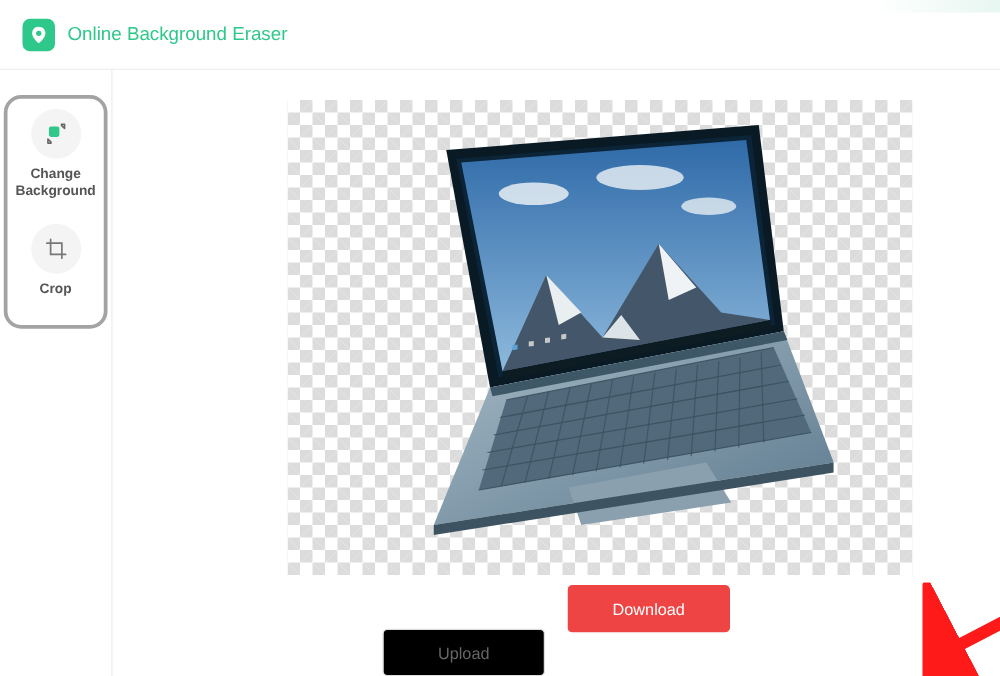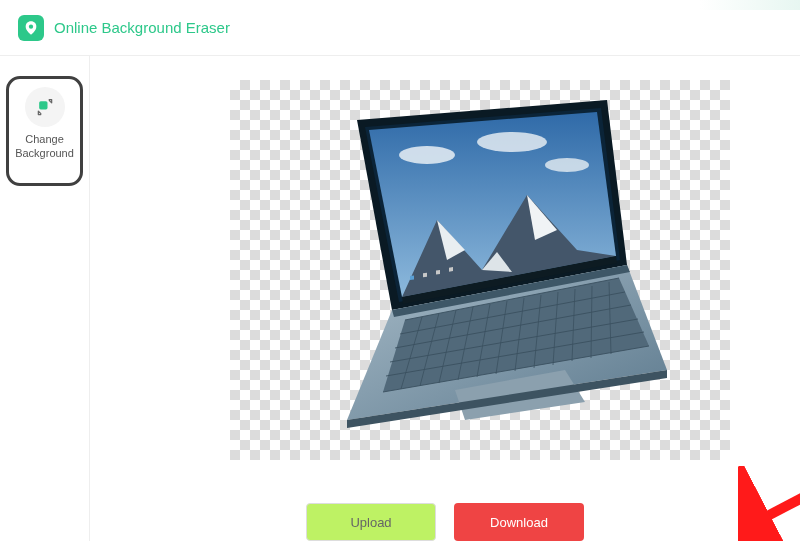--- a/index.html
+++ b/index.html
@@ -29,26 +29,27 @@
   }
   .sidebar {
     width: 90px;
     border-right: 1px solid #eee;
     display:flex;
     flex-direction:column;
     align-items:center;
     padding-top: 20px;
   }
   .tools-box {
-    border: 3px solid #404040;
+    border: 3px solid #a3a3a3;
     border-radius: 14px;
     padding: 8px 6px 18px 6px;
     display:flex;
     flex-direction:column;
     align-items:center;
+    font-weight:bold;
   }
   .tool {
     display:flex;
     flex-direction:column;
     align-items:center;
     margin-bottom: 18px;
     cursor:pointer;
   }
   .tool:last-child { margin-bottom: 4px; }
   .tool-icon {
@@ -99,21 +100,21 @@
     gap:18px;
   }
   .btn {
     min-width:130px; height:38px;
     border-radius:4px;
     display:flex; align-items:center; justify-content:center;
     font-size:13px;
     cursor:pointer;
     border:1px solid transparent;
   }
-  .btn-secondary { background:#bef264; color:#666; border-color:#ddd; }
+  .btn-secondary { background:#000000; color:#666; border-color:#ddd;margin-top:35px; }
   .btn-primary { background:#ef4444; color:#fff; }
 
   .annotation-arrow {
     position:absolute;
     left:648px; top:410px;
     pointer-events:none;
   }
   .top-accent {
     position:absolute;
     right:0; top:0;
@@ -147,20 +148,29 @@
           <svg width="20" height="20" viewBox="0 0 24 24">
             <rect x="5" y="5" width="10" height="10" rx="2" fill="#2dc88a"></rect>
             <path d="M17 3 h3 M20 3 v4 M20 7 l-3 -3" stroke="#666" stroke-width="1.5" fill="none" stroke-linecap="round"></path>
             <path d="M7 21 h-3 M4 21 v-4 M4 17 l3 3" stroke="#666" stroke-width="1.5" fill="none" stroke-linecap="round"></path>
           </svg>
         </div>
         <div class="tool-label">Change
 Background</div>
       </div>
 
+      <div class="tool">
+        <div class="tool-icon">
+          <svg width="18" height="18" viewBox="0 0 24 24" stroke="#777" stroke-width="1.8" fill="none" stroke-linecap="round">
+            <path d="M6 2 V18 H22"></path>
+            <path d="M2 6 H18 V22"></path>
+          </svg>
+        </div>
+        <div class="tool-label">Crop</div>
+      </div>
 
 
     </div>
   </div>
 
   <div class="canvas-area">
     <div class="checkerboard">
       <div class="laptop">
         <svg viewBox="0 0 370 330" width="370" height="330">
 

